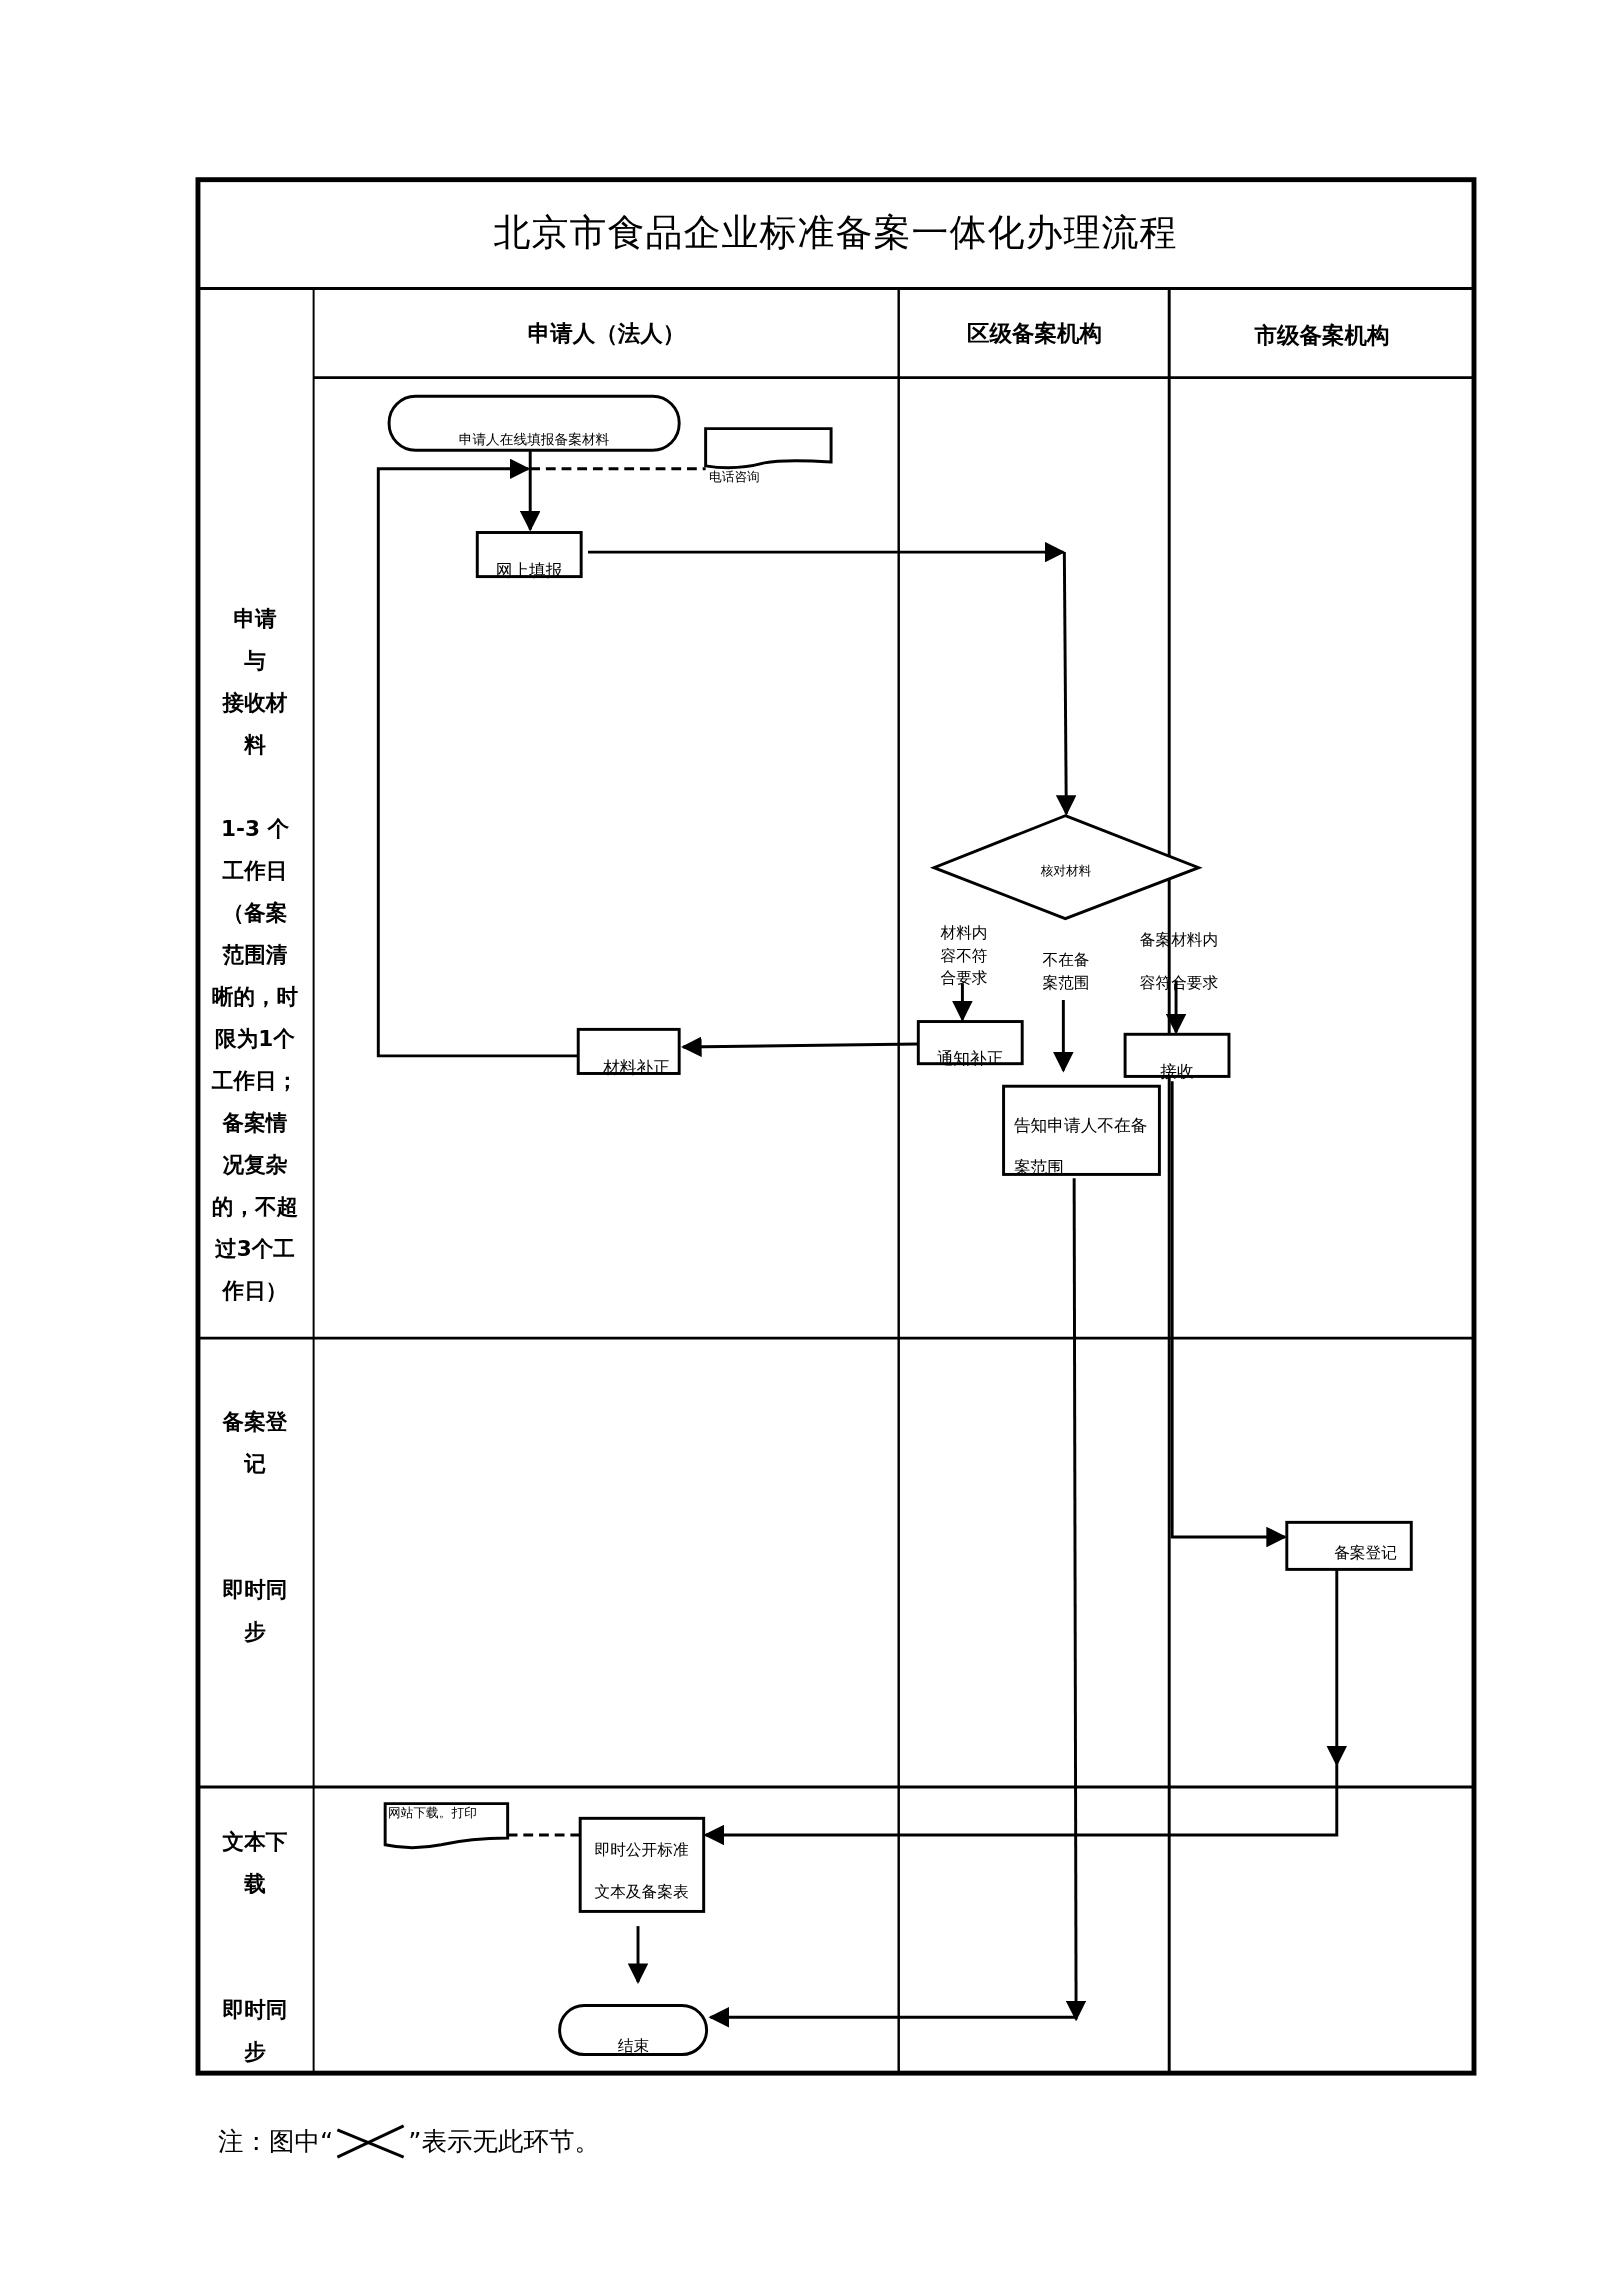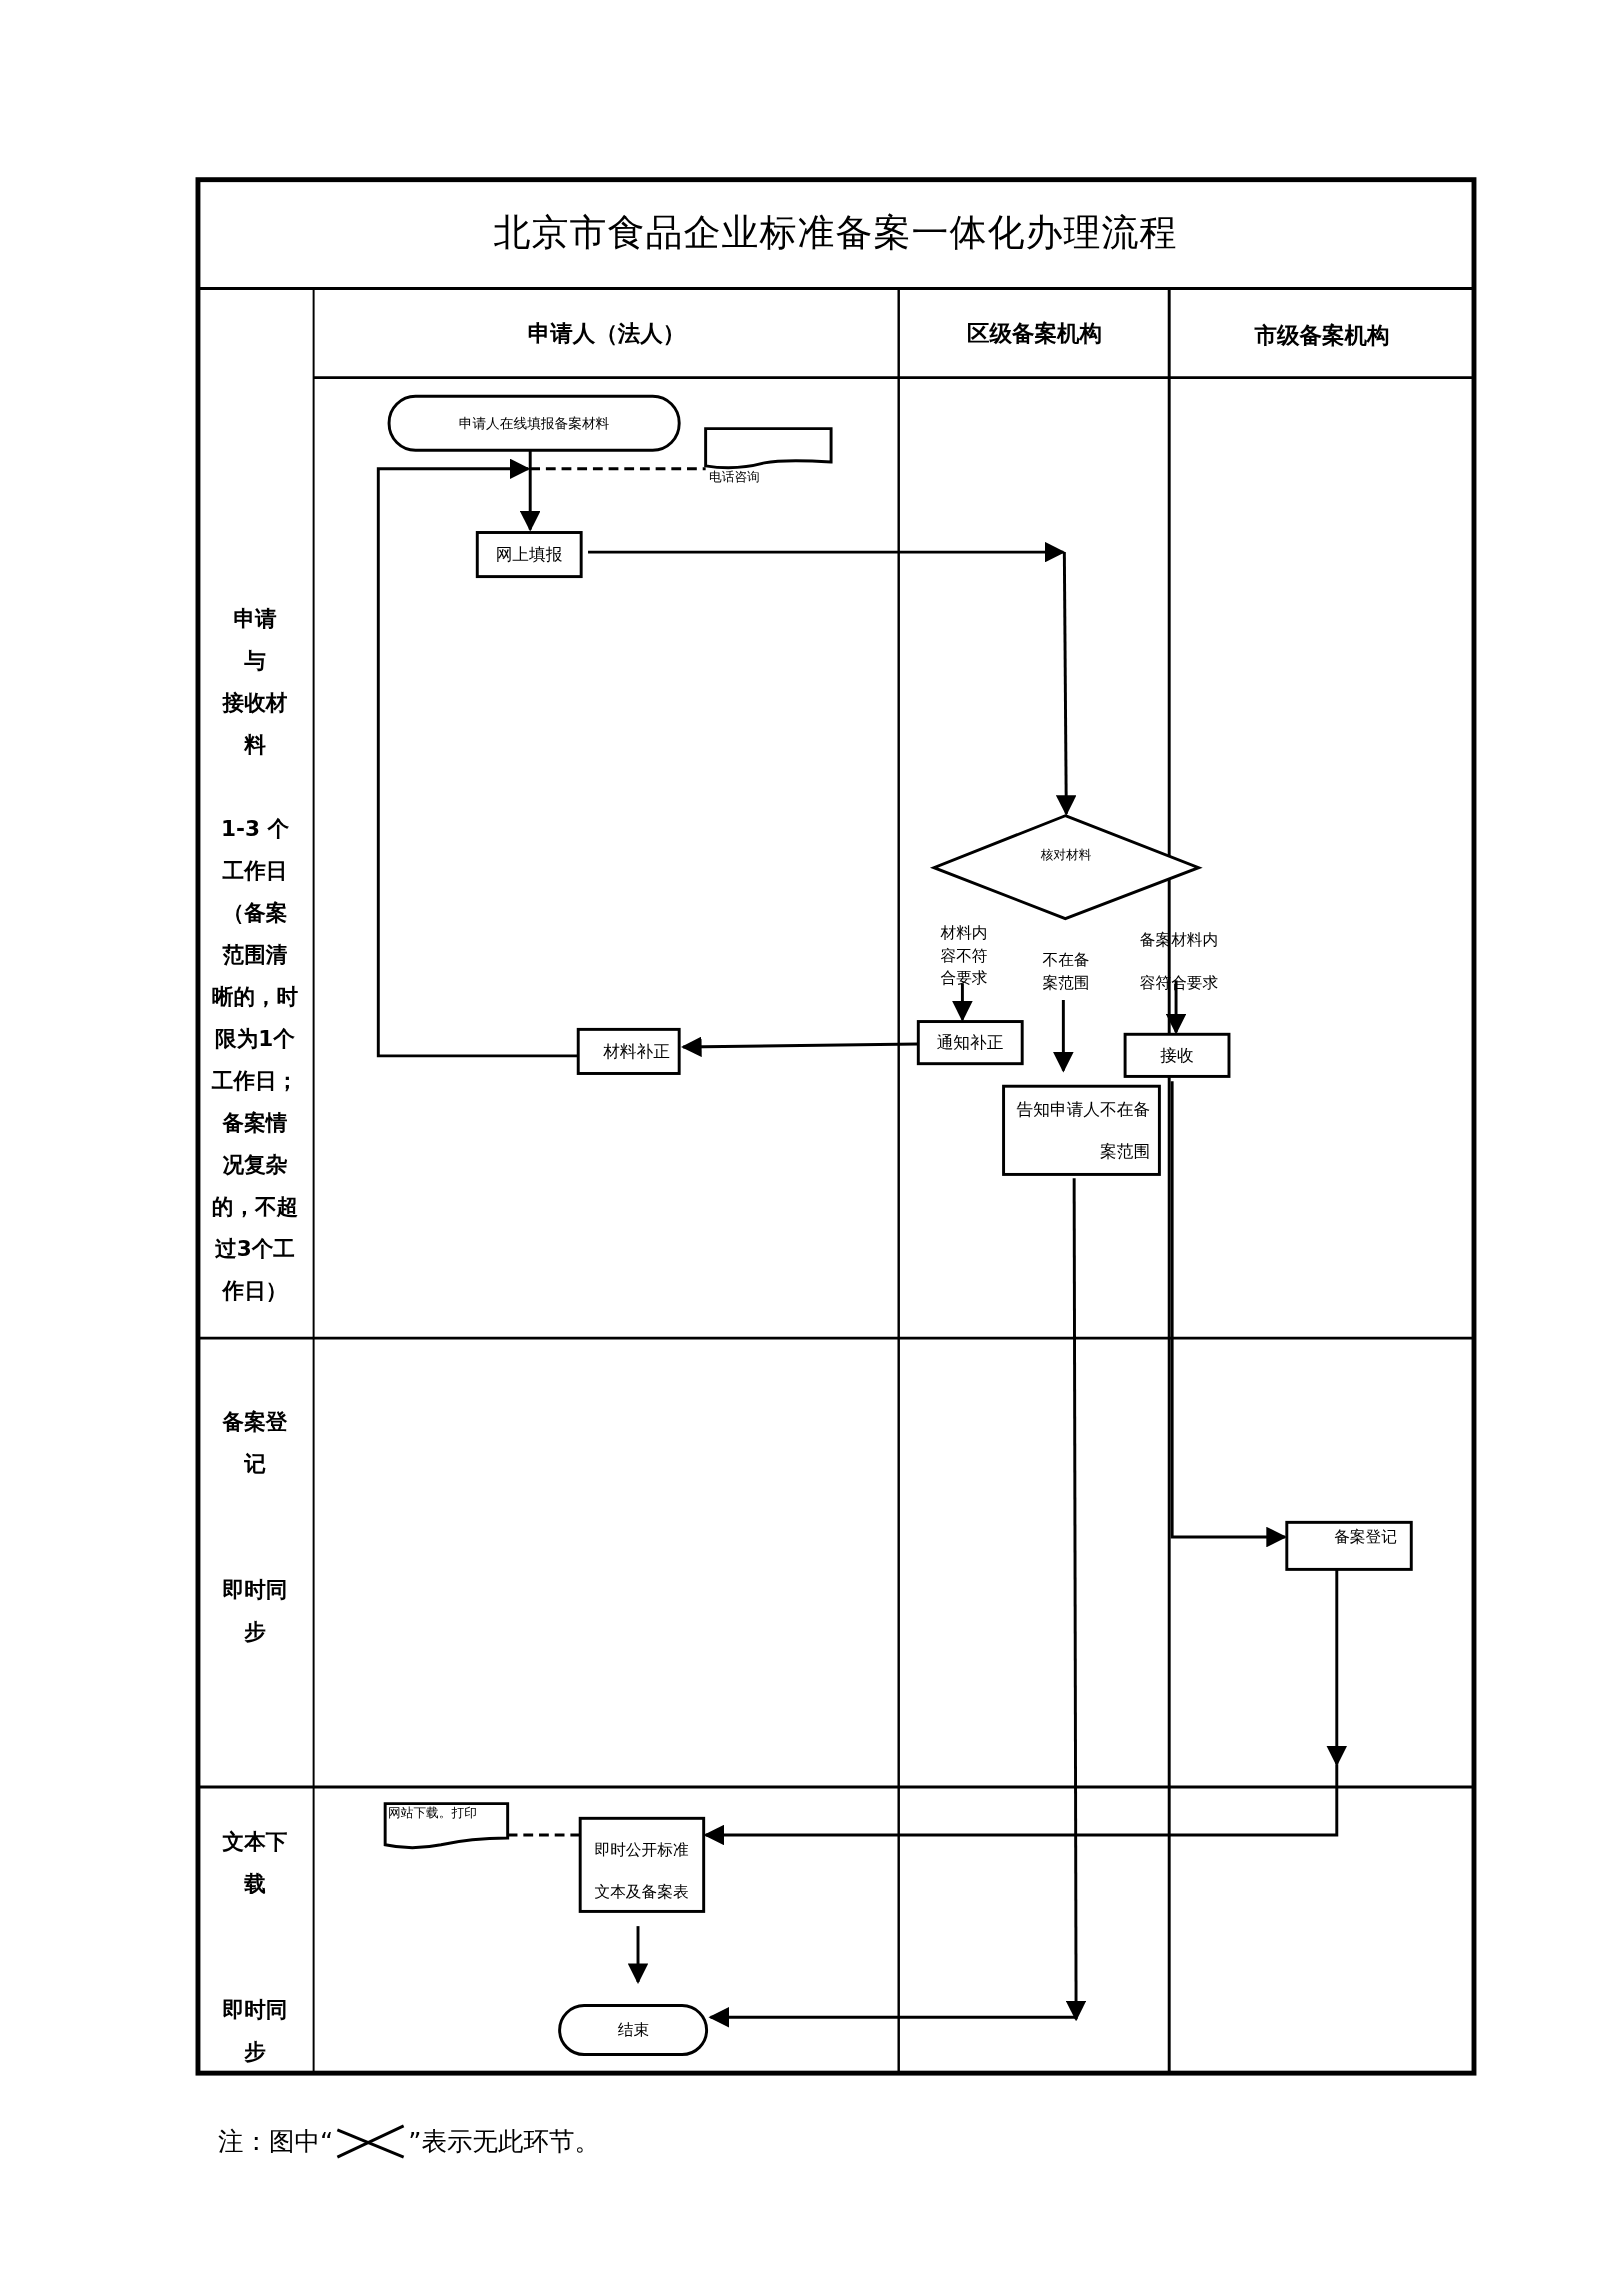--- a/index.html
+++ b/index.html
@@ -5,22 +5,22 @@
   html, body { margin: 0; padding: 0; background: #ffffff; }
   body { width: 1621px; height: 2293px; position: relative; overflow: hidden;
          font-family: "DejaVu Sans", "Liberation Sans", sans-serif; color: #000; }
   #canvas { position: absolute; left: 0; top: 0; }
   .abs { position: absolute; }
   .title { left: 196px; top: 179px; width: 1279px; height: 108px; display: flex;
            align-items: center; justify-content: center; font-size: 37px; letter-spacing: 1px; }
   .lane-head { display: flex; align-items: center; justify-content: center;
                font-size: 22.5px; font-weight: bold; }
   .stage { width: 118px; text-align: center; font-size: 21.6px; font-weight: bold; line-height: 42px; }
-  .box { display: flex; align-items: center; justify-content: center; text-align: right;
-         font-size: 16.7px; line-height: 42px; box-sizing: border-box; }
+  .box { display: flex; align-items: center; justify-content: center; text-align: left;
+         font-size: 16.7px; line-height: 42px; box-sizing: border-box; margin-top: 16px; }
   .lbl { font-size: 15.7px; line-height: 22.5px; text-align: center; margin-top: 6px; }
   .note { left: 218px; top: 2122px; font-size: 25.5px; display: flex; align-items: center; }
   .note svg { margin: 0 2px; }
 </style>
 </head>
 <body>
 
 <svg id="canvas" width="1621" height="2293" viewBox="0 0 1654 2339">
   <defs>
     <marker id="arr" viewBox="0 0 10 10" refX="9" refY="5" markerWidth="7" markerHeight="7" orient="auto">

